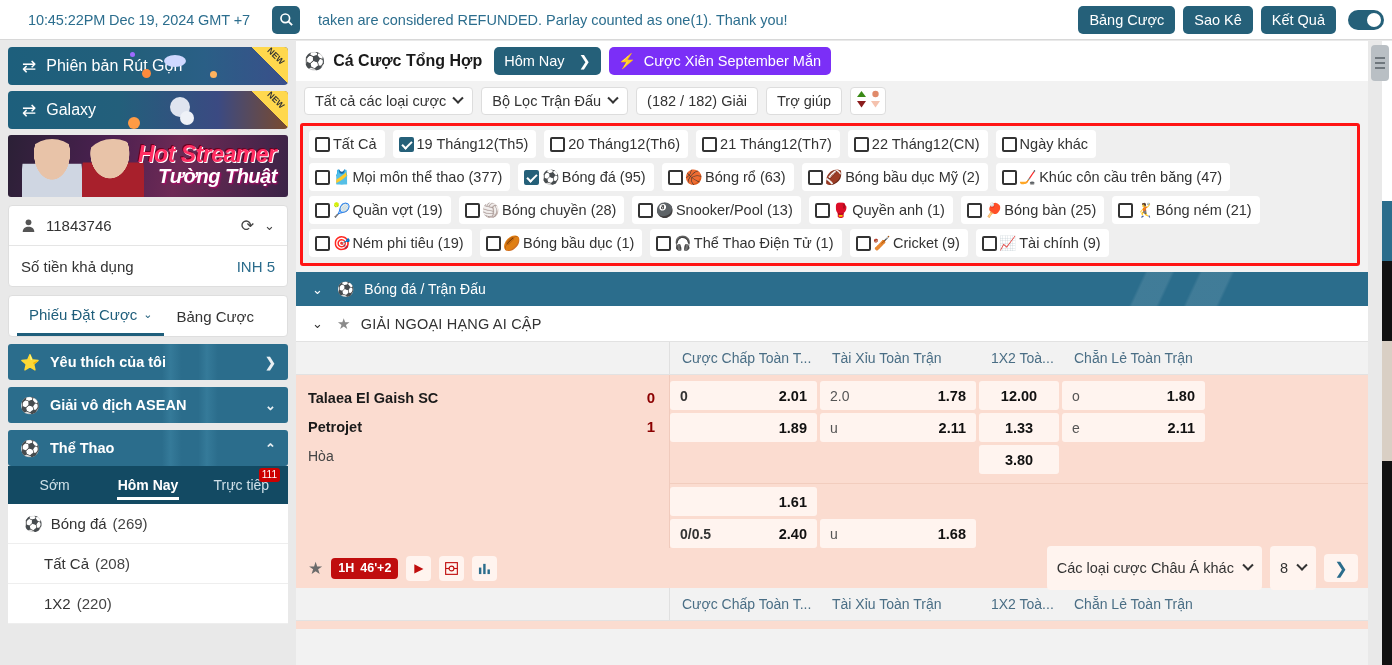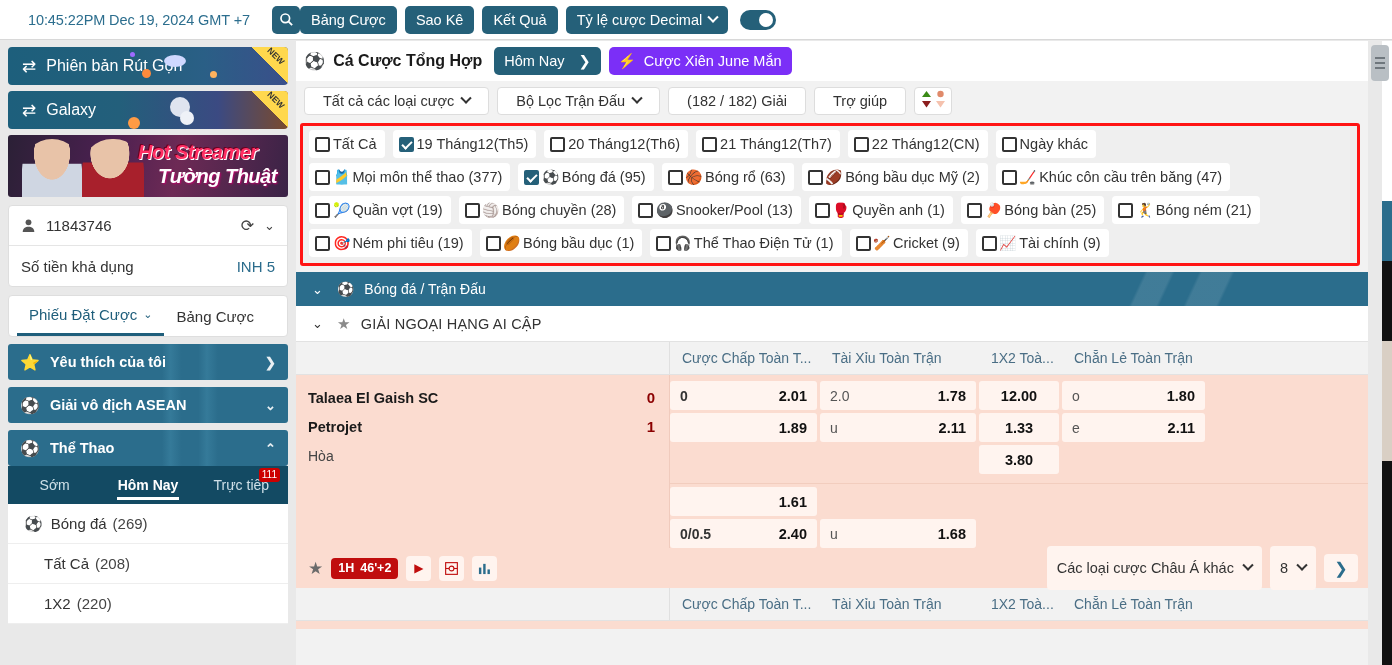--- a/index.html
+++ b/index.html
@@ -86,21 +86,21 @@
     border-radius: 30px 30px 0 0;
   }
   .banner .figB {
     position: absolute; left: 74px; bottom: 0; width: 62px; height: 58px;
     background: radial-gradient(ellipse at 45% 25%, #e8c3a8 0 40%, transparent 41%),
                 linear-gradient(180deg, transparent 40%, #a8202c 41%);
     border-radius: 30px 30px 0 0;
   }
   .banner .hs {
     position: absolute; left: 130px; top: 6px; width: 160px;
-    font-size: 20px; font-weight: bold; font-style: italic;
+    font-size: 23px; font-weight: bold; font-style: italic;
     color: #ff2e63; text-shadow: 1px 1px 0 #fff, -1px -1px 0 #6b0020;
     letter-spacing: -0.5px;
   }
   .banner .hs2 {
     position: absolute; left: 150px; top: 30px; width: 150px;
     font-size: 20px; font-weight: bold; font-style: italic;
     color: #ffffff; text-shadow: 1px 1px 2px #c0006a;
     letter-spacing: -0.5px;
   }
 
@@ -181,21 +181,21 @@
     font-size: 14.5px; cursor: pointer;
   }
   .pill-lucky {
     margin-left: 8px; background: #7b2ff7; color: #fff; border-radius: 5px;
     height: 28px; padding: 0 10px; display: flex; align-items: center; gap: 7px;
     font-size: 14.5px; cursor: pointer;
   }
   .mfilters { height: 40px; display: flex; align-items: center; padding: 0 8px; gap: 8px; background: #f2f2f2;}
   .fbtn {
     background: #fff; border: 1px solid #ddd; border-radius: 4px; height: 28px;
-    padding: 0 18px; display: flex; align-items: center; gap: 8px;
+    padding: 0 10px; display: flex; align-items: center; gap: 8px;
     font-size: 14.5px; color: #333; cursor: pointer; white-space: nowrap;
   }
   .sortbtn { width: 36px; justify-content: center; gap: 3px; }
 
   
   .redpanel {
     margin: 2px 8px 0 4px; border: 3px solid #ff1414; border-radius: 3px;
     background: #efefef; padding: 4px 6px 6px 6px;
   }
   .frow { display: flex; gap: 8px; margin-bottom: 5px; flex-wrap: nowrap; }
@@ -319,27 +319,24 @@
 <div id="app">
 
   <div class="topbar">
     <div class="tb-clock">10:45:22PM Dec 19, 2024 GMT +7</div>
     <div class="tb-search">
       <svg width="15" height="15" viewBox="0 0 16 16">
           <circle cx="6.7" cy="6.7" r="4.6" fill="none" stroke="#fff" stroke-width="1.8"></circle>
           <line x1="10.2" y1="10.2" x2="14" y2="14" stroke="#fff" stroke-width="2"></line>
         </svg>
     </div>
+    <div class="tb-marquee">taken are considered REFUNDED. Parlay counted as one(1). Thank you!</div>
     <button class="tb-btn">Bảng Cược</button>
     <button class="tb-btn">Sao Kê</button>
     <button class="tb-btn">Kết Quả</button>
-    <button class="tb-btn">
-      <span>Tỷ lệ cược Decimal</span>
-      <span class="chev"></span>
-    </button>
     <div class="tb-toggle"></div>
   </div>
 
   <div class="sidebar">
 
     <div class="promo promo1">
       <span class="swap">⇄</span>
       <span>Phiên bản Rút Gọn</span>
       <div class="deco">
         <div class="dot" style="left:40px;top:8px;width:22px;height:12px;background:#cfd8ff;border-radius:11px/6px;"></div>
@@ -444,21 +441,21 @@
 
     <div class="mhdr">
       <span style="font-size:17px;">⚽</span>
       <span class="title">Cá Cược Tổng Hợp</span>
       <div class="pill-today">
         <span>Hôm Nay</span>
         <span>❯</span>
       </div>
       <div class="pill-lucky">
         <span>⚡</span>
-        <span>Cược Xiên June Mắn</span>
+        <span>Cược Xiên September Mắn</span>
       </div>
     </div>
 
     <div class="mfilters">
       <div class="fbtn">
         <span>Tất cả các loại cược</span>
         <span class="chev"></span>
       </div>
       <div class="fbtn">
         <span>Bộ Lọc Trận Đấu</span>

